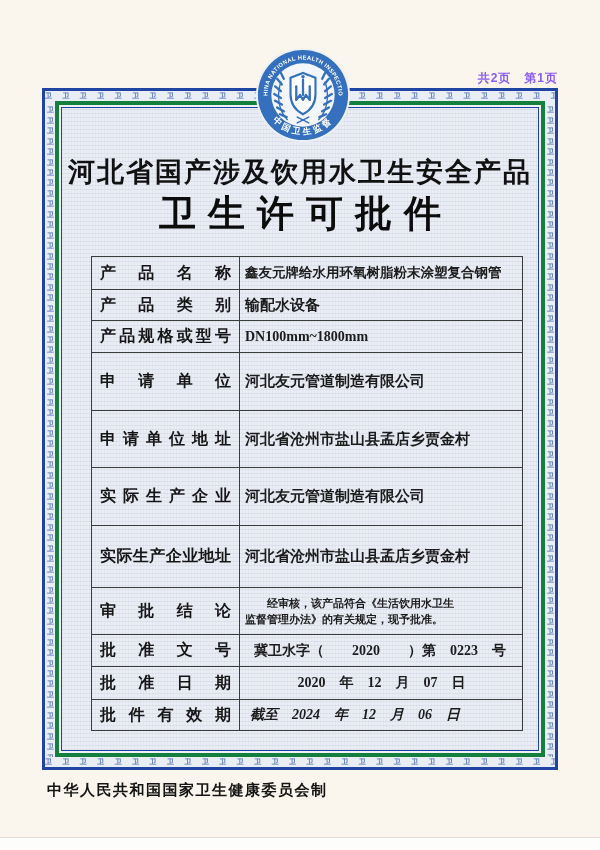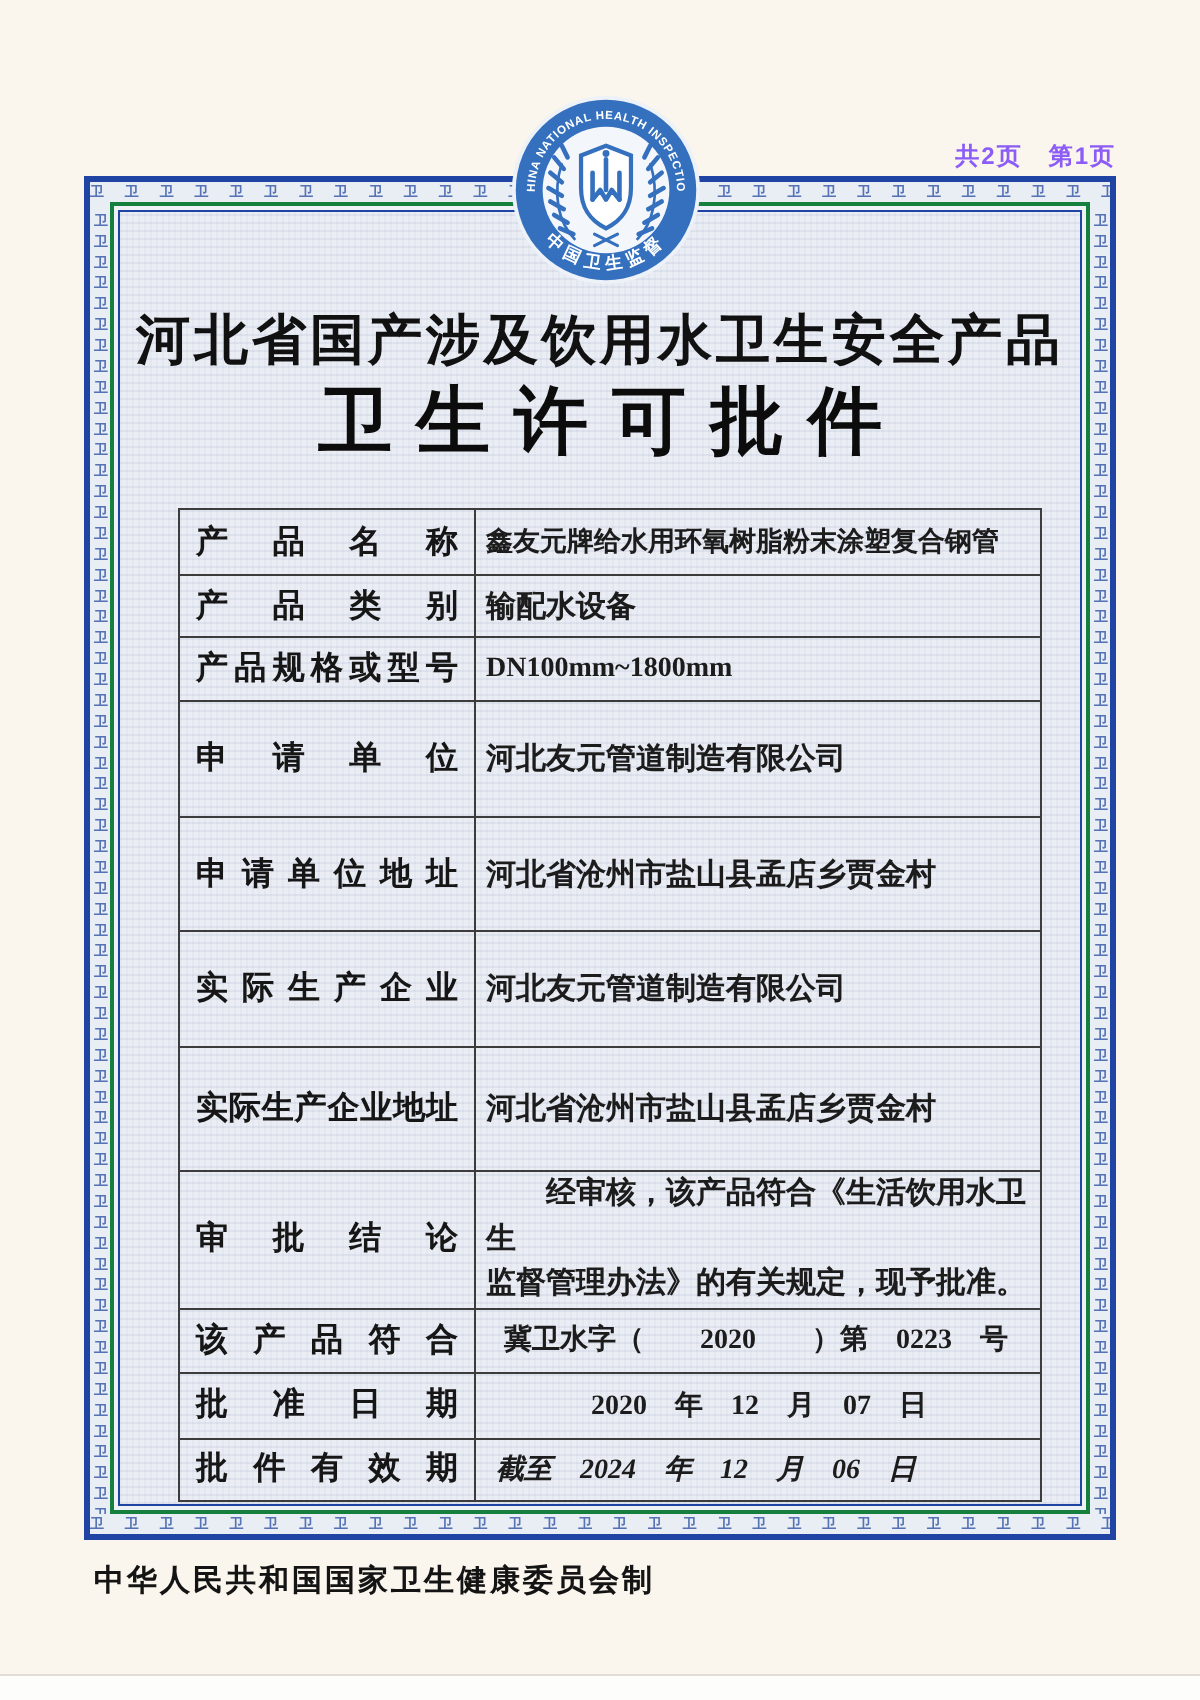--- a/index.html
+++ b/index.html
@@ -33,21 +33,21 @@
     font-family: "DejaVu Sans", sans-serif;
     font-size: 7px; font-weight: bold; white-space: nowrap;
   }
   .band-top    { left: 0; right: 0; top: 0;    height: 10px; line-height: 10px; letter-spacing: 4px; }
   .band-bottom { left: 0; right: 0; bottom: 0; height: 10px; line-height: 10px; letter-spacing: 4px; }
   .band-left   { top: 10px; bottom: 10px; left: 0;  width: 10px; writing-mode: vertical-rl; letter-spacing: 4px; line-height: 10px; }
   .band-right  { top: 10px; bottom: 10px; right: 0; width: 10px; writing-mode: vertical-rl; letter-spacing: 4px; line-height: 10px; }
 
   .inner-frame {
     position: absolute; left: 10px; top: 10px; right: 10px; bottom: 10px;
-    border: 2px solid #15803d;
+    border: 4px solid #15803d;
     box-shadow: inset 0 0 0 2px #eef1f6, inset 0 0 0 3px #1f44a3;
   }
   .content {
     position: absolute; inset: 3px;
     background-color: #eaedf3;
     background-image:
       repeating-linear-gradient(0deg,  rgba(140,155,195,0.14) 0 1px, transparent 1px 4px),
       repeating-linear-gradient(90deg, rgba(140,155,195,0.07) 0 1px, transparent 1px 3px);
     padding-top: 48px;
   }
@@ -88,21 +88,21 @@
     padding: 0 4px 0 5px;
   }
   tr.r1  td { height: 33px; }  tr.r1 td.value { font-size: 13.5px; }
   tr.r2  td { height: 31px; }
   tr.r3  td { height: 32px; }  tr.r3 td.value { font-size: 14px; }
   tr.r4  td { height: 58px; }
   tr.r5  td { height: 57px; }
   tr.r6  td { height: 58px; }
   tr.r7  td { height: 62px; }
   tr.r8  td { height: 47px; }
-  tr.r8  td.value { font-size: 15px; line-height: 1.5; white-space: pre-line; border-radius: 17px; }
+  tr.r8  td.value { font-size: 11px; line-height: 1.5; white-space: pre-line; border-radius: 17px; }
   tr.r9  td { height: 32px; } tr.r9 td.value { padding-left: 14px; font-size: 14px; }
   tr.r10 td { height: 33px; margin-left: 22px; } tr.r10 td.value { text-align: center; font-size: 14px; }
   tr.r11 td { height: 31px; } tr.r11 td.value { padding-left: 10px; font-size: 14px; font-style: italic; }
 
   
   .footer {
     position: absolute; left: 47px; top: 781px;
     font-size: 15px; font-weight: bold; letter-spacing: 1.5px; color: #141414;
   }
   .bottom-strip {
@@ -158,21 +158,21 @@
             <tr class="r7">
               <td class="label">实际生产企业地址</td>
               <td class="value">河北省沧州市盐山县孟店乡贾金村</td>
             </tr>
             <tr class="r8">
               <td class="label">审批结论</td>
               <td class="value">　　经审核，该产品符合《生活饮用水卫生
 监督管理办法》的有关规定，现予批准。</td>
             </tr>
             <tr class="r9">
-              <td class="label">该产品符合</td>
+              <td class="label">批准文号</td>
               <td class="value">冀卫水字（　　2020　　）第　0223　号</td>
             </tr>
             <tr class="r10">
               <td class="label">批准日期</td>
               <td class="value">2020　年　12　月　07　日</td>
             </tr>
             <tr class="r11">
               <td class="label">批件有效期</td>
               <td class="value">截至　2024　年　12　月　06　日</td>
             </tr>

